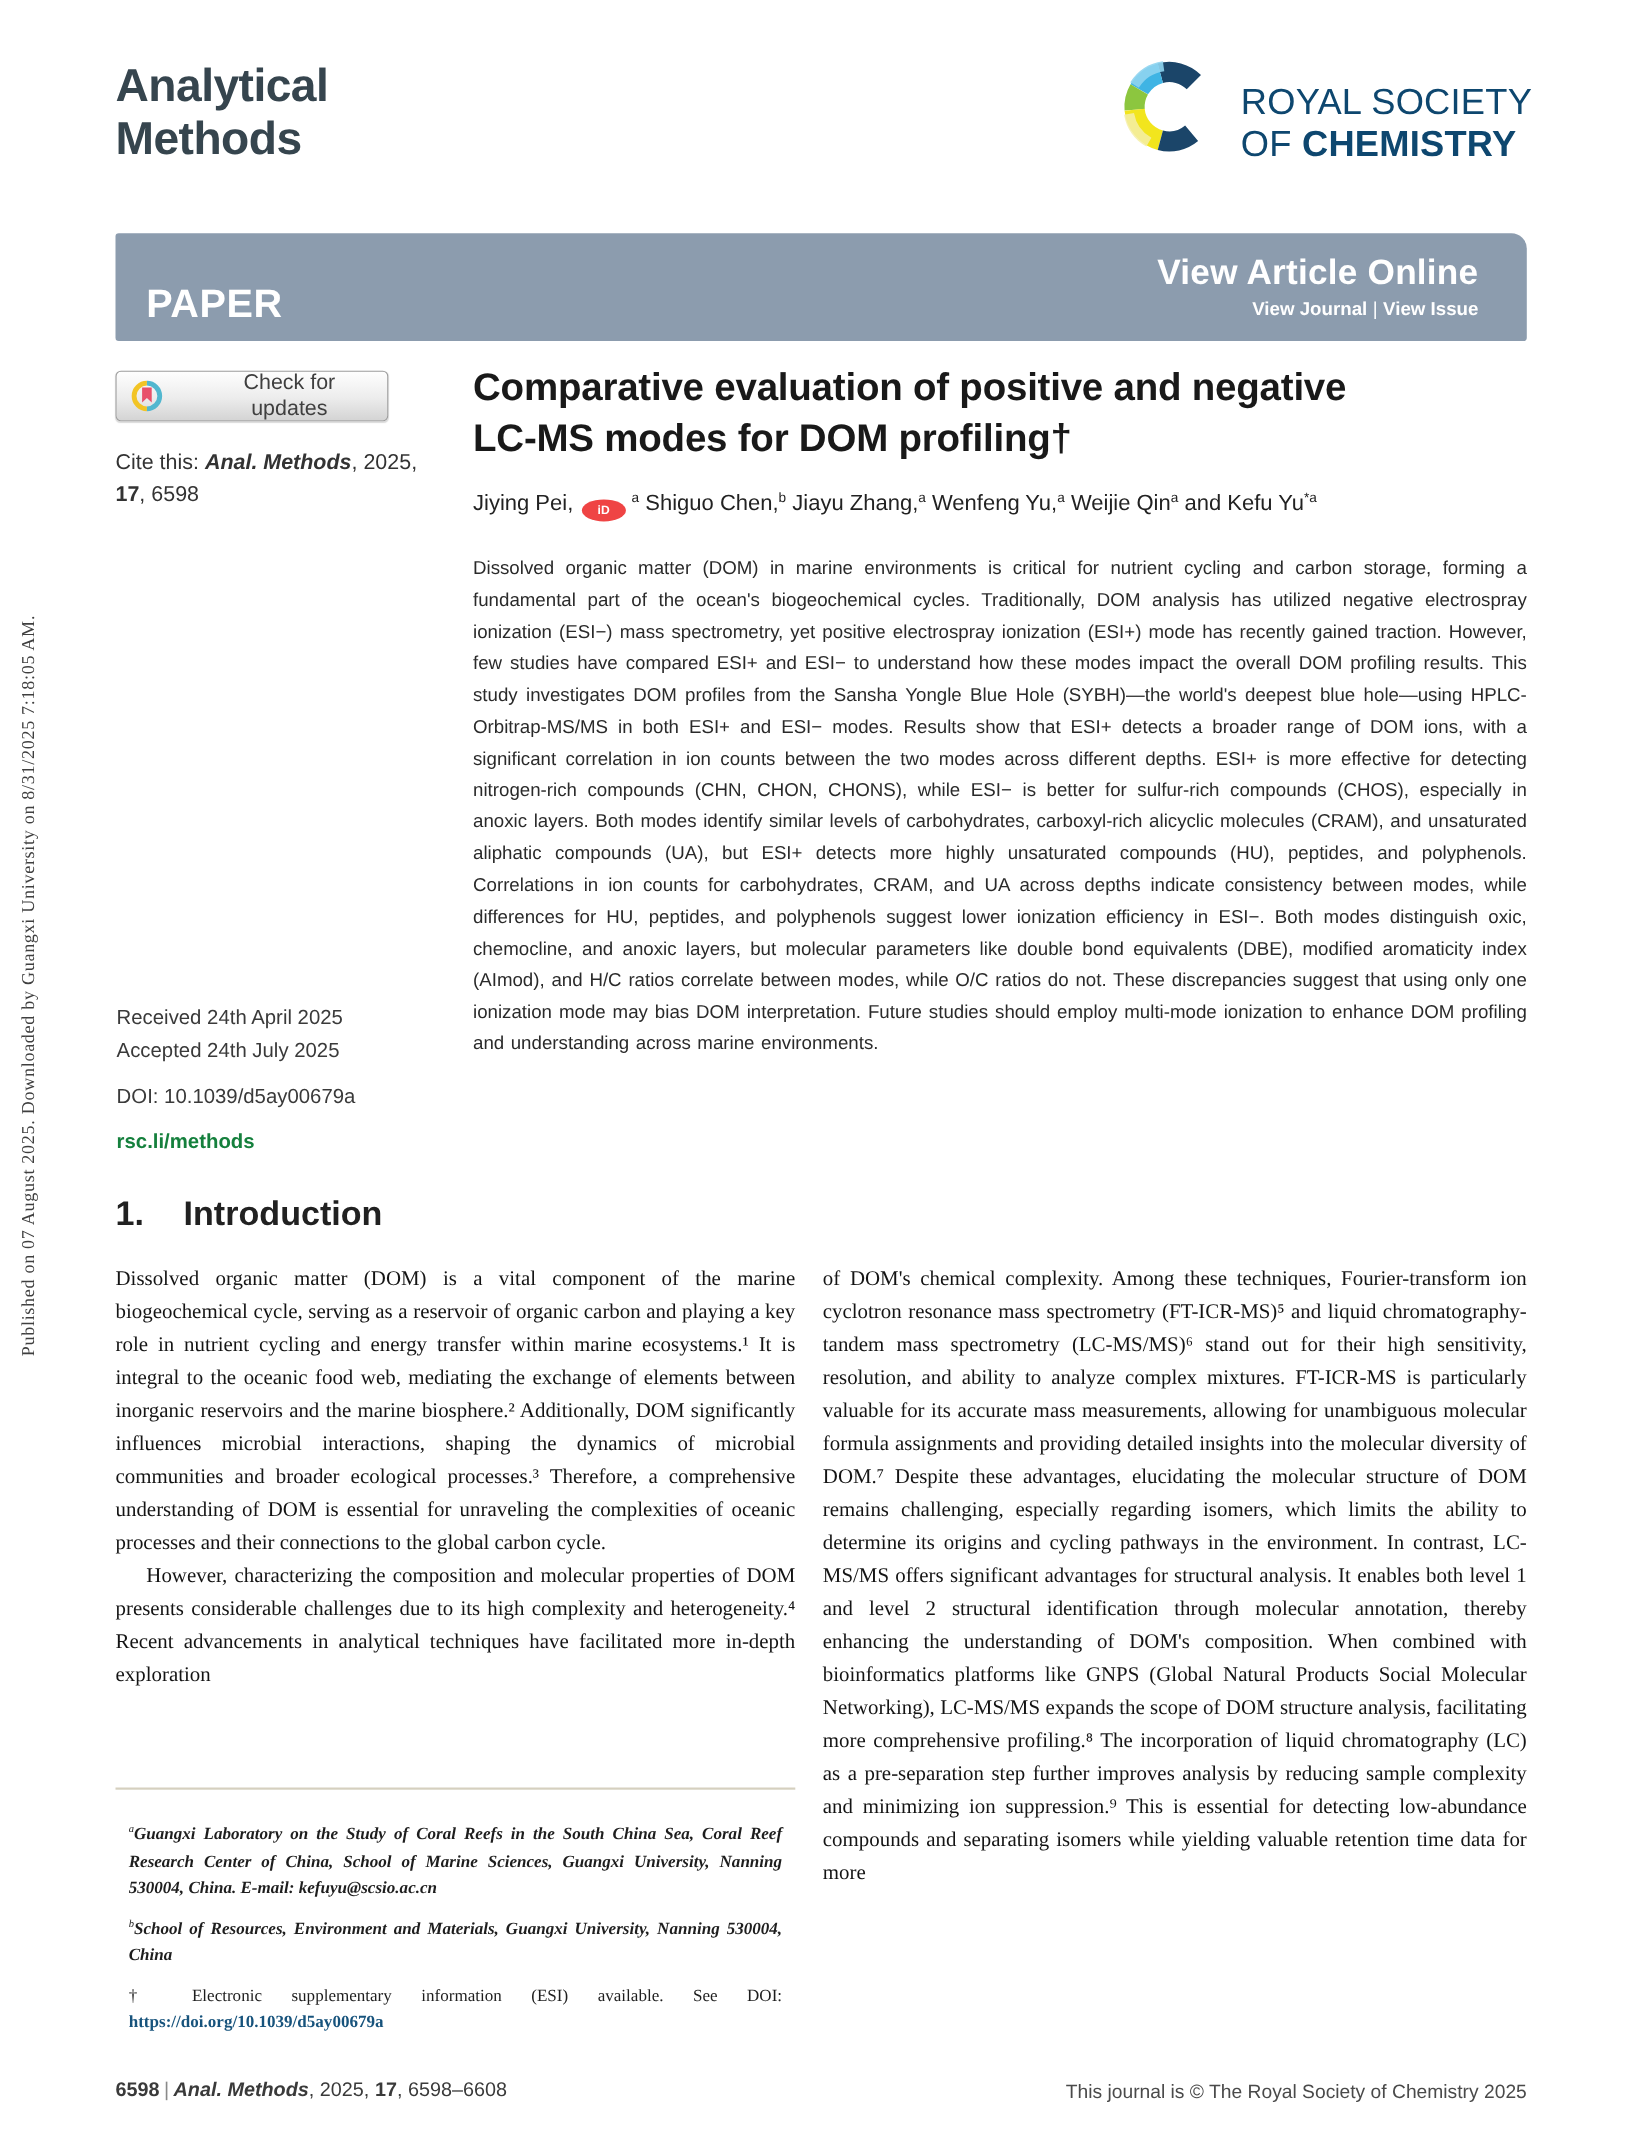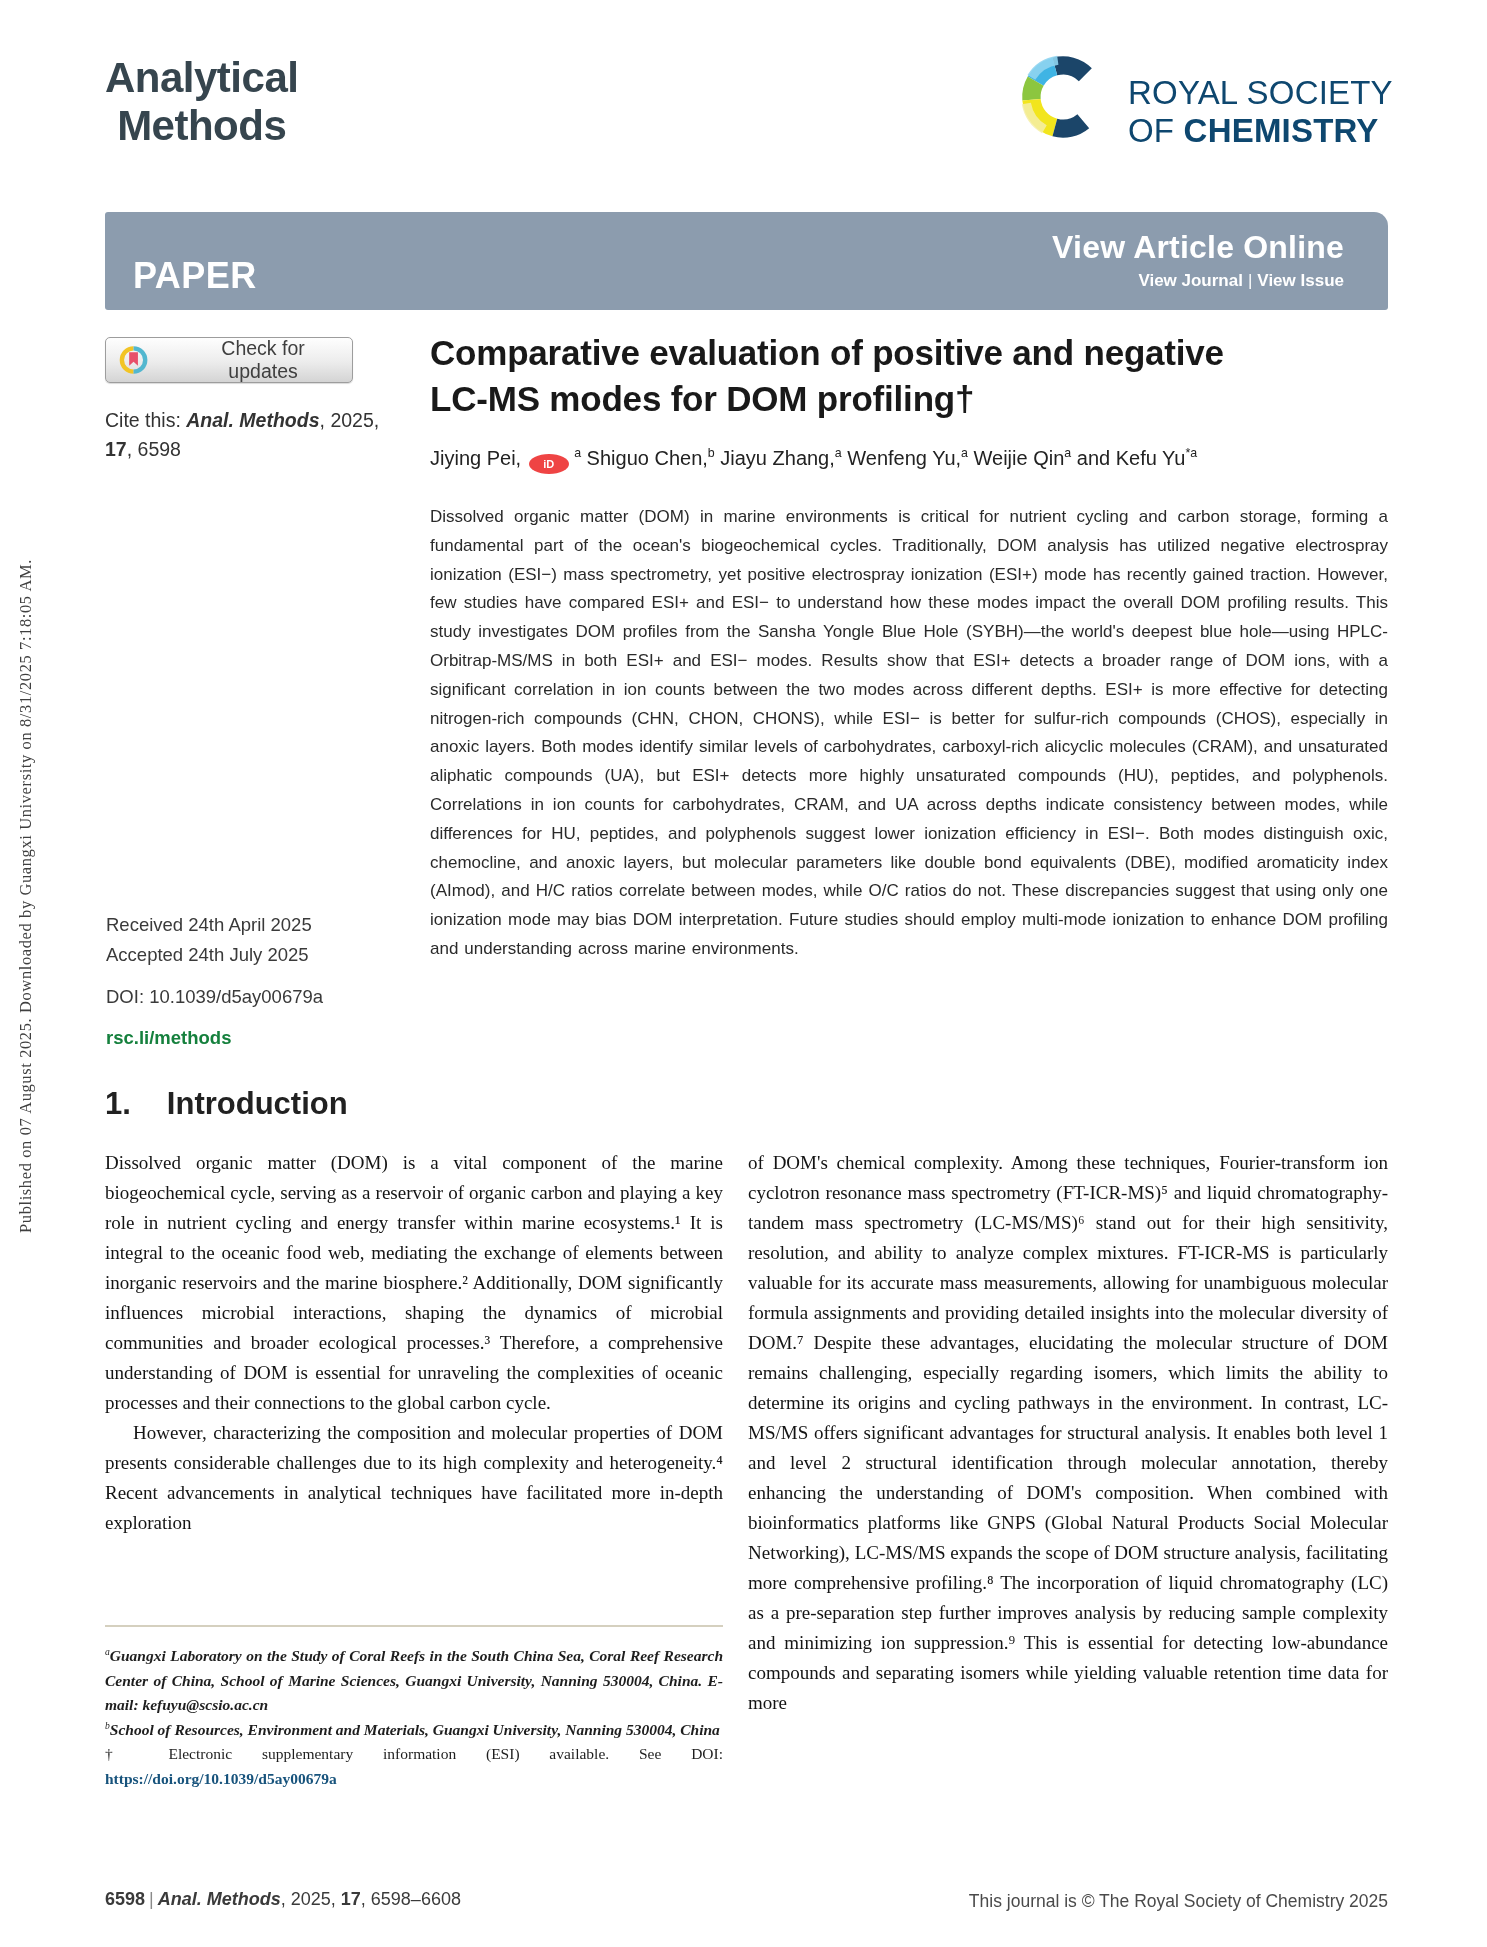--- a/index.html
+++ b/index.html
@@ -5,21 +5,21 @@
   html,body{margin:0;padding:0;background:#ffffff;}
   #page{position:relative;width:1487px;height:1947px;background:#ffffff;overflow:hidden;
         font-family:"Liberation Sans",sans-serif;}
 
   
   .sidebar-note{position:absolute;top:1233px;left:16px;transform-origin:0 0;transform:rotate(-90deg);
     white-space:nowrap;font-family:"Liberation Serif",serif;font-size:16.5px;color:#3f3f3f;letter-spacing:.6px;}
 
   
   .journal-name{position:absolute;left:105px;top:54px;font-size:42px;font-weight:700;line-height:48px;
-    color:#36454e;letter-spacing:-.5px;text-align:center;}
+    color:#36454e;letter-spacing:-.5px;}
   .rsc-logo{position:absolute;left:1012px;top:46px;display:flex;align-items:flex-start;}
   .rsc-text{margin-left:14px;padding-top:28px;font-size:33px;line-height:38px;color:#0e476f;font-weight:500;letter-spacing:.2px;}
   .rsc-text .chem{font-weight:800;margin-top:40px;}
 
   
   .banner{position:absolute;left:105px;top:212px;width:1283px;height:98px;background:#8c9cae;
     border-radius:3px 14px 3px 3px;}
   .banner-kind{position:absolute;left:28px;bottom:13px;font-size:36px;font-weight:700;color:#ffffff;letter-spacing:.5px;}
   .banner-links{position:absolute;right:44px;top:17px;text-align:right;color:#ffffff;}
   .banner-links .vao{font-size:32px;font-weight:700;letter-spacing:.2px;}
@@ -52,21 +52,21 @@
   .col{position:absolute;top:1148px;font-family:"Liberation Serif",serif;font-size:19px;line-height:30px;
     text-align:justify;color:#141414;}
   .col p{margin:0;}
   .col-left{left:105px;width:618px;}
   .col-right{left:748px;width:640px;}
   .indent{text-indent:28px;}
 
   .fn-divider{position:absolute;left:105px;top:1625px;width:618px;height:2px;background:#d5d0bf;}
   .footnotes{position:absolute;left:105px;top:1644px;width:618px;font-family:"Liberation Serif",serif;
     font-size:15.5px;line-height:24.5px;text-align:justify;color:#1e1e1e;}
-  .footnotes p{margin:0;}
+  .footnotes p{margin:12px;}
 
   .f-left{position:absolute;left:105px;top:1889px;font-size:18px;color:#3a3a3a;}
   .f-right{position:absolute;right:99px;top:1891px;font-size:17.5px;color:#4a4a4a;}
 
   
   .seg-i{font-style:italic;font-weight:bold;}
   .seg-b{font-weight:700;}
   .seg-sup{vertical-align:super;font-size:.62em;line-height:0;}
   .seg-isup{vertical-align:super;font-size:.62em;line-height:0;font-style:italic;}
   .seg-link{color:#17537c;font-weight:700;}

